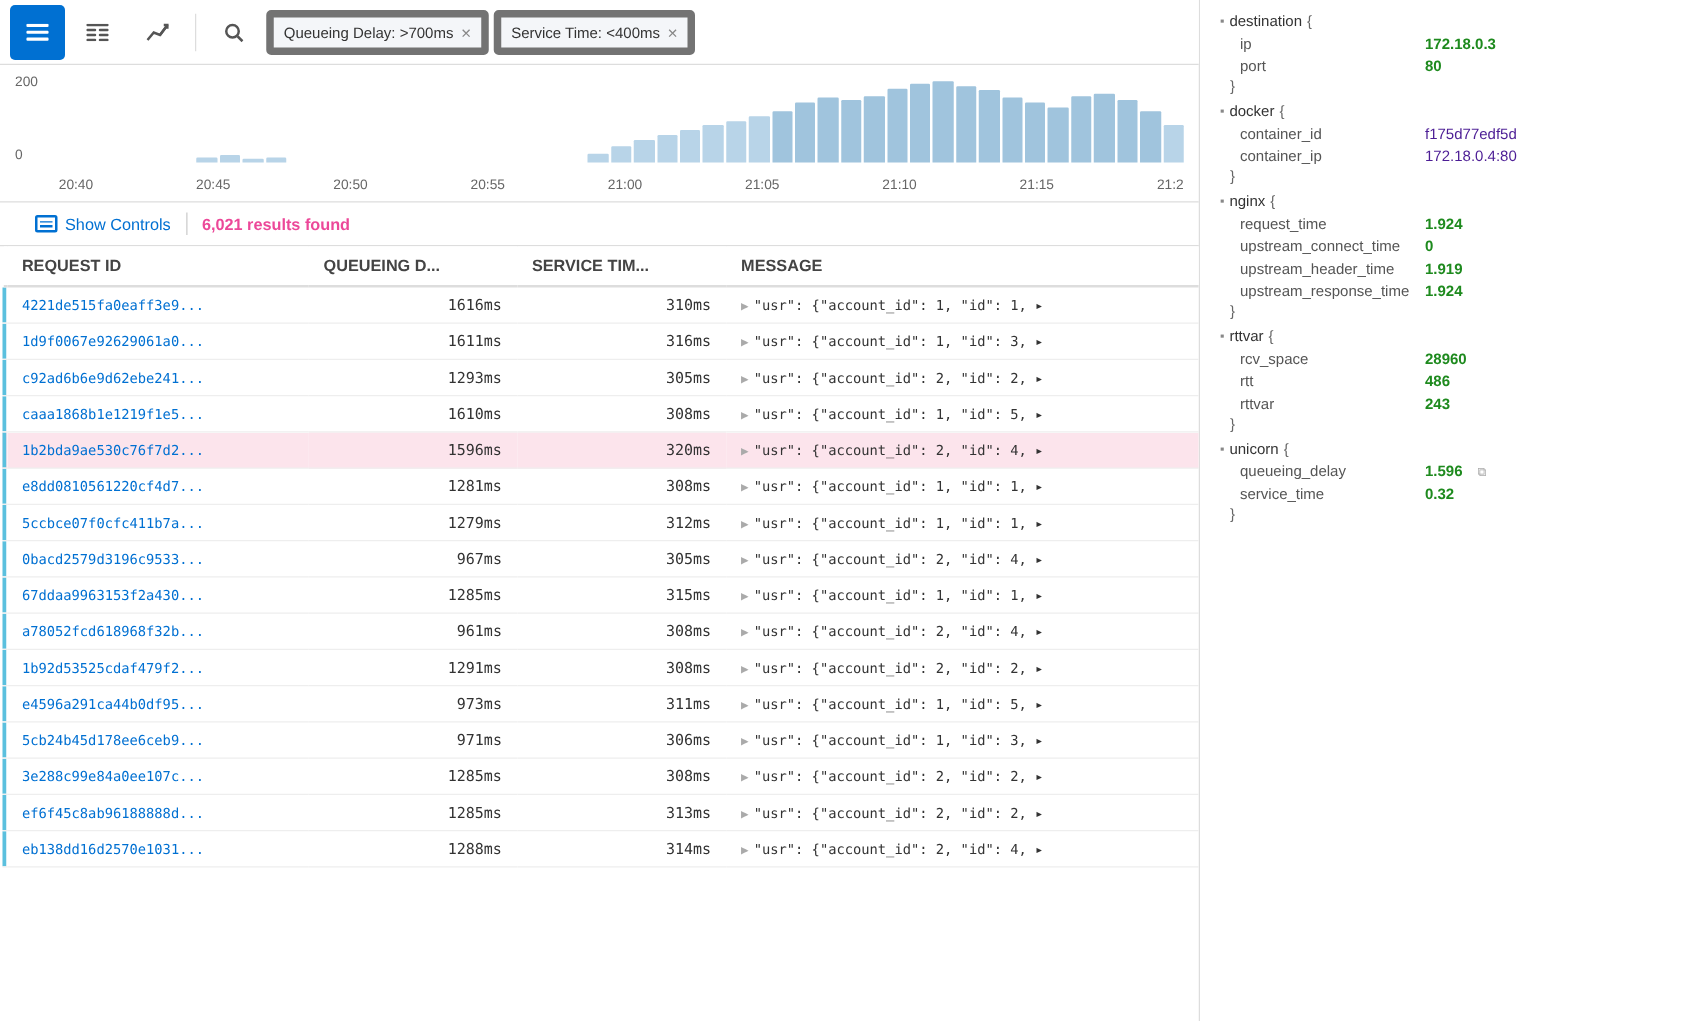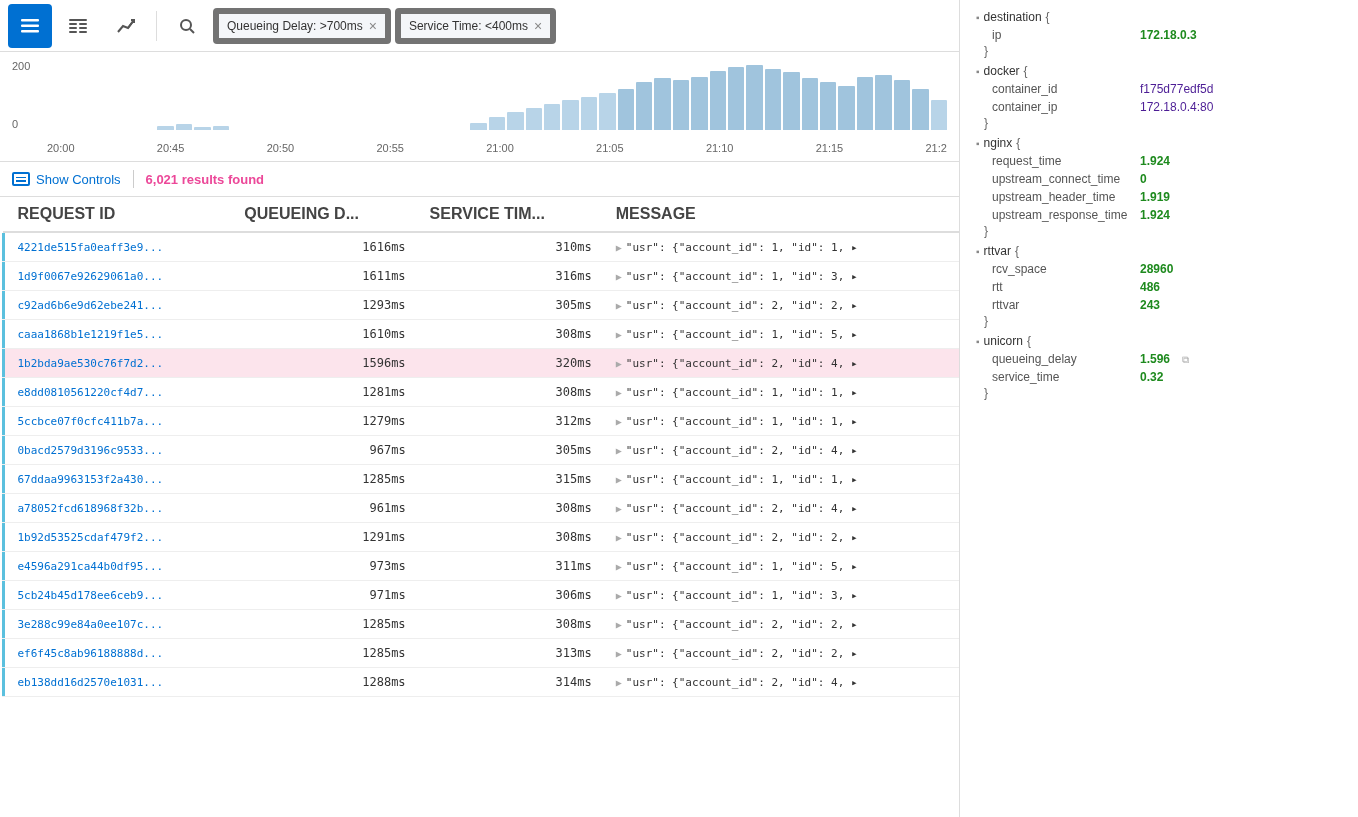--- a/index.html
+++ b/index.html
@@ -19,31 +19,31 @@
     
     .chart-area { height: 110px; padding: 8px 12px 4px; position: relative; border-bottom: 1px solid #ddd; }
     .chart-y-labels { position: absolute; left: 12px; top: 8px; display: flex; flex-direction: column; justify-content: space-between; height: 70px; font-size: 11px; color: #666; }
     .chart-container { margin-left: 35px; position: relative; height: 80px; }
     .chart-bars { display: flex; align-items: flex-end; height: 70px; gap: 2px; width: 100%; }
     .bar { background: #b8d4e8; border-radius: 1px 1px 0 0; flex: 1; min-width: 6px; }
     .bar.tall { background: #a0c4dd; }
     .chart-x-labels { display: flex; justify-content: space-between; font-size: 11px; color: #666; margin-top: 2px; margin-left: 35px; }
 
     
-    .controls-bar { display: flex; align-items: center; padding: 8px 12px; border-bottom: 1px solid #ddd; gap: 12px; }
+    .controls-bar { display: flex; align-items: center; padding: 8px 28px; border-bottom: 1px solid #ddd; gap: 12px; }
     .show-controls-btn { display: flex; align-items: center; gap: 6px; color: #0070d2; cursor: pointer; font-size: 13px; font-weight: 500; border: none; background: transparent; }
     .show-controls-icon { width: 18px; height: 14px; border: 2px solid #0070d2; border-radius: 2px; display: inline-flex; flex-direction: column; justify-content: center; align-items: center; gap: 2px; }
     .show-controls-icon span { display: block; width: 10px; height: 1.5px; background: #0070d2; }
     .controls-divider { width: 1px; height: 18px; background: #ccc; }
     .results-count { font-weight: 700; font-size: 13px; color: #ec4899; }
 
     
     .table-container { flex: 1; overflow-y: auto; }
     table { width: 100%; border-collapse: collapse; }
-    thead th { padding: 8px 12px; text-align: left; font-size: 16px; font-weight: 700; color: #444; border-bottom: 2px solid #ddd; background: #fff; position: sticky; top: 0; z-index: 10; white-space: nowrap; }
+    thead th { padding: 8px 12px; text-align: left; font-size: 13px; font-weight: 700; color: #444; border-bottom: 2px solid #ddd; background: #fff; position: sticky; top: 0; z-index: 10; white-space: nowrap; }
     thead th:first-child { border-left: 3px solid transparent; }
     tbody tr { border-bottom: 1px solid #eee; cursor: pointer; }
     tbody tr.selected { background: #fce4ec; margin-left: 44px; }
     tbody td { padding: 6px 12px; font-size: 12px; color: #333; vertical-align: middle; }
     .td-bar-left { width: 4px; padding: 0; }
     .row-indicator { width: 3px; height: 28px; background: #5bc0de; border-radius: 0; display: block; }
     .td-id { max-width: 200px; overflow: hidden; text-overflow: ellipsis; white-space: nowrap; font-family: monospace; font-size: 11px; color: #0070d2; }
     .td-qd, .td-st { text-align: right; font-family: monospace; }
     .td-msg { font-family: monospace; font-size: 11px; color: #333; overflow: hidden; text-overflow: ellipsis; white-space: nowrap; max-width: 300px; }
     .arrow-icon { color: #aaa; font-size: 10px; margin-right: 4px; }
@@ -161,21 +161,21 @@
           <div class="bar tall" style="height: 48.0114px;"></div>
           <div class="bar tall" style="height: 44.3182px;"></div>
           <div class="bar tall" style="height: 53.1818px;"></div>
           <div class="bar tall" style="height: 55.3977px;"></div>
           <div class="bar tall" style="height: 50.2273px;"></div>
           <div class="bar tall" style="height: 40.625px;"></div>
           <div class="bar" style="height: 29.5455px;"></div>
         </div>
     </div>
     <div class="chart-x-labels" id="chart-x-labels">
-        <span>20:00</span>
+        <span>20:40</span>
         <span>20:45</span>
         <span>20:50</span>
         <span>20:55</span>
         <span>21:00</span>
         <span>21:05</span>
         <span>21:10</span>
         <span>21:15</span>
         <span>21:2</span>
       </div>
   </div>
@@ -357,20 +357,24 @@
     <div class="json-section">
       <div class="json-section-header">
         <span class="collapse-icon">▪</span>
         <span class="json-key">destination</span>
         <span class="json-brace"> {</span>
       </div>
       <div class="json-row">
         <span class="json-key">ip</span>
         <span class="json-value-num">172.18.0.3</span>
       </div>
+      <div class="json-row">
+        <span class="json-key">port</span>
+        <span class="json-value-num">80</span>
+      </div>
       <div style="padding-left: 8px; color: rgb(102, 102, 102);">}</div>
     </div>
     <div class="json-section">
       <div class="json-section-header">
         <span class="collapse-icon">▪</span>
         <span class="json-key">docker</span>
         <span class="json-brace"> {</span>
       </div>
       <div class="json-row">
         <span class="json-key">container_id</span>

